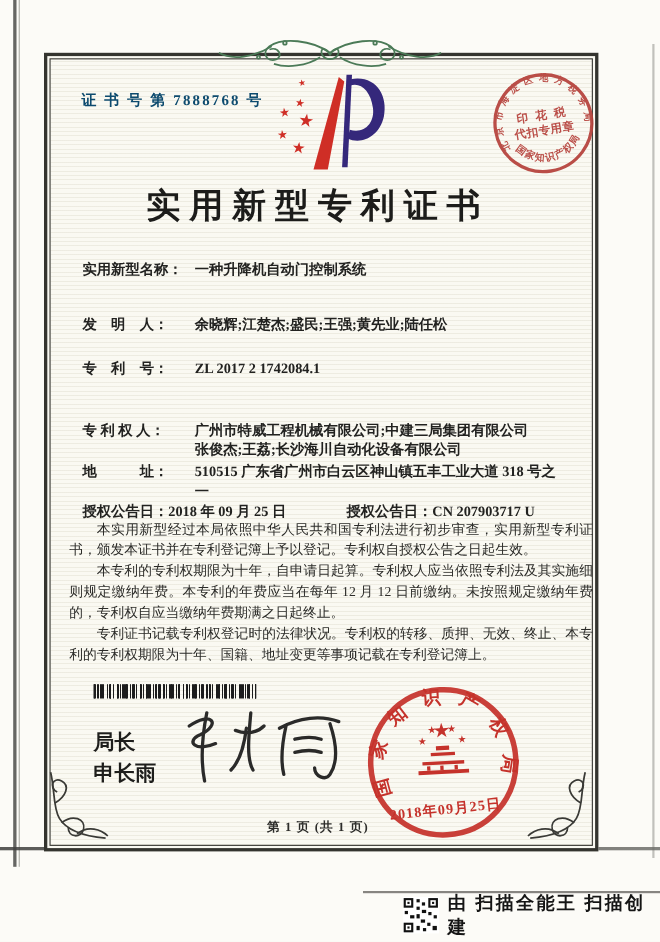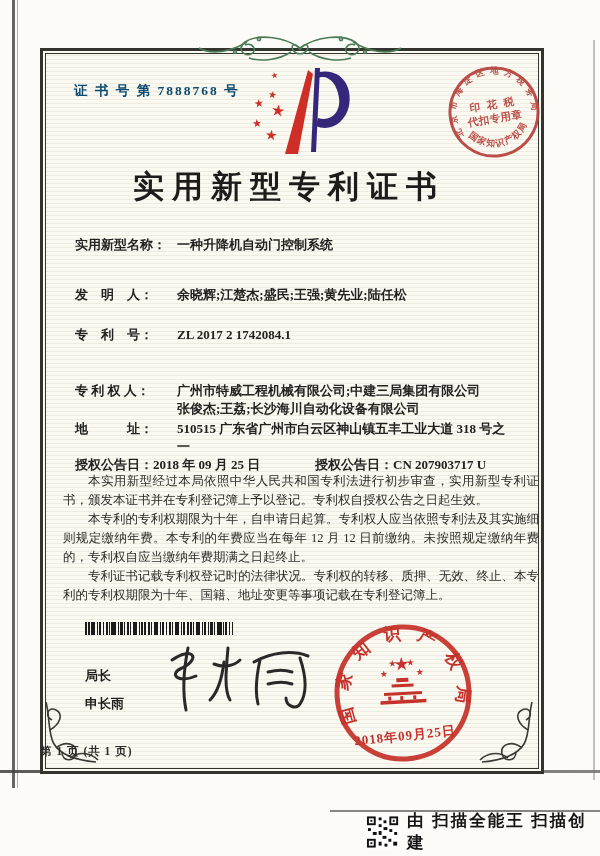--- a/index.html
+++ b/index.html
@@ -25,25 +25,25 @@
   .flabel{flex:0 0 102px;white-space:nowrap;}
   .fvalue{flex:1;}
   .grant{position:absolute;left:75px;top:456px;width:462px;font-size:13px;font-weight:700;color:#222220;}
   .grant .pair2{position:absolute;left:240px;top:0;}
   .paras{position:absolute;left:63px;top:472px;width:476px;font-size:12.5px;line-height:19px;color:#2b2b28;}
   .paras p{margin:0;text-indent:2em;text-align:justify;}
   .barcode{position:absolute;left:85px;top:622px;width:148px;height:13px;background:
      repeating-linear-gradient(90deg,#1c1c1c 0 1px,transparent 1px 3px),
      repeating-linear-gradient(90deg,#1c1c1c 0 2px,transparent 2px 7px),
      repeating-linear-gradient(90deg,transparent 0 4px,#1c1c1c 4px 5px,transparent 5px 11px);}
-  .director{position:absolute;left:85px;top:662px;font-family:"Liberation Sans","DejaVu Sans",sans-serif;font-size:13px;font-weight:700;color:#1e1e1c;line-height:28px;}
+  .director{position:absolute;left:85px;top:662px;font-family:"Liberation Sans","DejaVu Sans",sans-serif;font-size:19px;font-weight:700;color:#1e1e1c;line-height:28px;}
   .sig{position:absolute;left:158px;top:634px;}
   .seal{position:absolute;left:318px;top:608px;transform:rotate(-3deg);}
   .taxstamp{position:absolute;left:438px;top:56px;transform:rotate(-9deg);opacity:.92;}
-  .footer{position:absolute;left:40px;top:744px;width:498px;text-align:left;font-size:11.5px;font-weight:600;color:#2c2c2a;letter-spacing:1px;}
+  .footer{position:absolute;left:40px;top:744px;width:498px;text-align:center;font-size:11.5px;font-weight:600;color:#2c2c2a;letter-spacing:1px;}
   .credit{position:absolute;left:366px;top:810px;display:flex;align-items:center;gap:8px;}
   .credit-text{font-family:"Liberation Sans","DejaVu Sans",sans-serif;font-size:16.5px;font-weight:600;letter-spacing:2px;color:#151515;}
   .corner{position:absolute;}
 </style>
 </head>
 <body>
 
 <div class="canvas">
 
   <div class="edge-left"></div>

